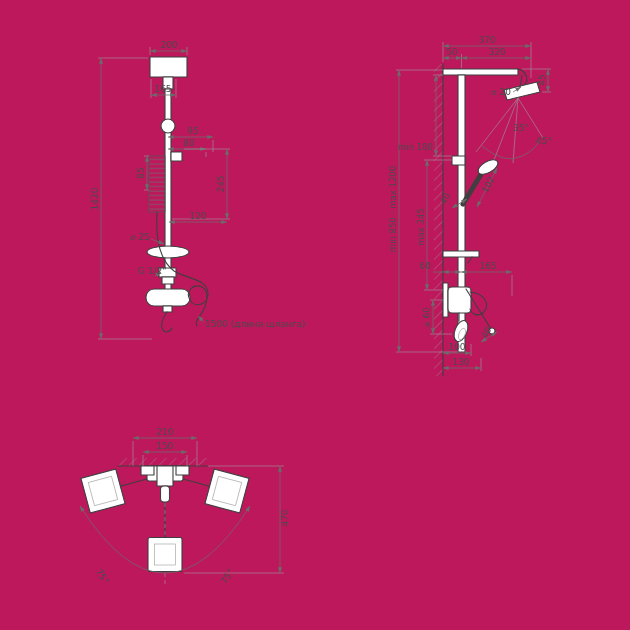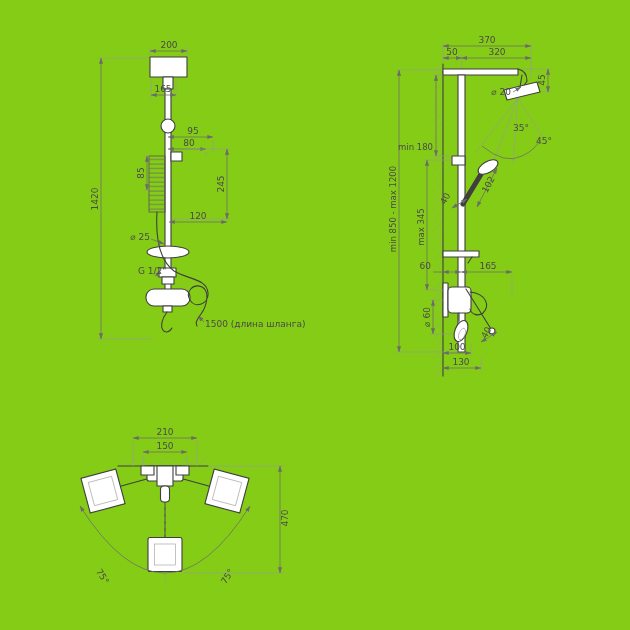--- a/index.html
+++ b/index.html
@@ -1,16 +1,16 @@
 <!DOCTYPE html>
 <html><head>
 <meta charset="utf-8">
 <style>
   html,body { margin:0; padding:0; background:#ffffff; }
-  .canvas { width:630px; height:630px; background:#84cc16; position:relative; overflow:hidden; }
+  .canvas { width:630px; height:630px; background:#be185d; position:relative; overflow:hidden; }
   svg { display:block; }
   .p  { stroke:#3f3f3f; stroke-width:1.1; fill:none; stroke-linecap:round; stroke-linejoin:round; }
   .pf { stroke:#3f3f3f; stroke-width:1.1; fill:#ffffff; stroke-linejoin:round; }
   .d  { stroke:#6b6b6b; stroke-width:0.75; fill:none; }
   .x  { stroke:#9a9a9a; stroke-width:0.6; fill:none; }
   text.t { font-family:"DejaVu Sans", sans-serif; font-size:9px; fill:#4a4a4a; }
   text.ts { font-family:"DejaVu Sans", sans-serif; font-size:8.5px; fill:#4a4a4a; }
 </style>
 </head>
 <body>

